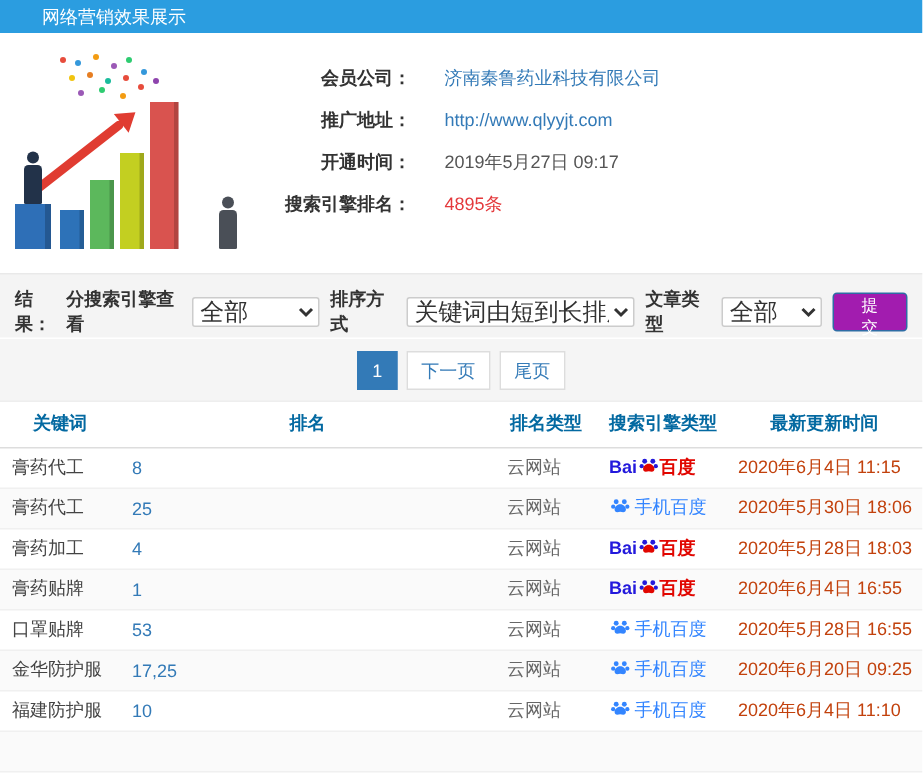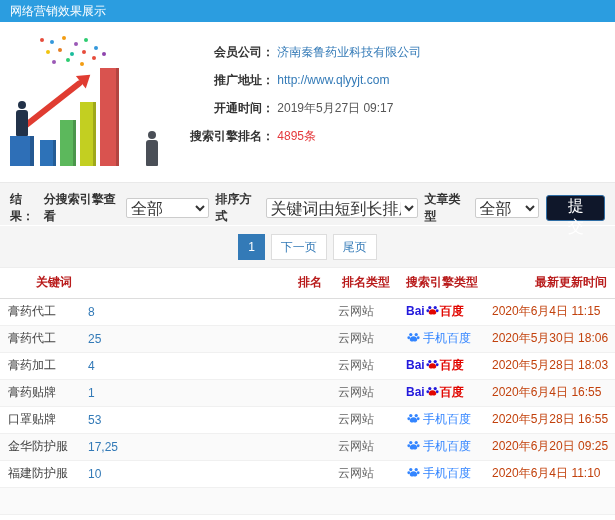--- a/index.html
+++ b/index.html
@@ -1,28 +1,28 @@
 <!DOCTYPE html>
 <html><head>
 <meta charset="utf-8">
 <style>
   *{margin:0;padding:0;box-sizing:border-box}
   html,body{width:615px;height:520px;overflow:hidden}
   body{font-family:"Liberation Sans","DejaVu Sans",sans-serif;font-size:12px;color:#333;background:#fff}
   a{text-decoration:none}
 
   
-  .titlebar{height:22px;background:#2b9de0;color:#fff;line-height:22px;padding:0 10px;font-size:12px}
+  .titlebar{height:22px;background:#2b9de0;color:#fff;line-height:22px;padding:0 28px;font-size:12px}
 
   
   .top{position:relative;height:160px;background:#fff}
   .info{position:absolute;left:172px;top:16px}
   .info-row{height:28px;line-height:28px;white-space:nowrap}
   .info-row .lbl{display:inline-block;width:102px;text-align:right;font-weight:bold;color:#333}
-  .info-row .val{margin-left:0}
+  .info-row .val{margin-left:19px}
   a.link{color:#337ab7}
   .val-plain{color:#555}
   .val-red{color:#e4393c}
 
   
   .clipart{position:absolute;left:6px;top:8px;width:165px;height:148px}
   .confetti{position:absolute;left:34px;top:8px;width:4px;height:4px;border-radius:50%;background:#e74c3c;
     box-shadow:10px 2px 0 #3498db,22px -2px 0 #f39c12,34px 4px 0 #9b59b6,44px 0 0 #2ecc71,
     6px 12px 0 #f1c40f,18px 10px 0 #e67e22,30px 14px 0 #1abc9c,42px 12px 0 #e74c3c,
     54px 8px 0 #3498db,12px 22px 0 #9b59b6,26px 20px 0 #2ecc71,40px 24px 0 #f39c12,
@@ -46,30 +46,30 @@
   
   .filterbar{height:44px;background:#f4f4f4;border-top:1px solid #e9e9e9;border-bottom:1px solid #fff;
     display:flex;align-items:flex-end;padding:0 10px}
   .section-lbl{font-weight:bold;color:#333}
   .controls{display:flex;align-items:center;gap:7px;margin-left:auto}
   .controls .flabel{font-weight:bold;color:#333}
   select{height:20px;font-size:16px;border:1px solid #ccc;background:#fff;color:#333;border-radius:2px}
   .sel-engine{width:92px}
   .sel-sort{width:152px}
   .sel-article{width:72px}
-  .submit{height:26px;padding:0 14px;background:#0f172a;color:#fff;border:1px solid #2e6da4;border-radius:3px;font-size:16px;cursor:pointer}
+  .submit{height:26px;padding:0 14px;background:#a21caf;color:#fff;border:1px solid #2e6da4;border-radius:3px;font-size:11px;cursor:pointer}
 
   
   .pagebar{height:42px;background:#f5f5f5;border-bottom:1px solid #eee;display:flex;align-items:center;justify-content:center;gap:6px}
   .pg{display:inline-block;min-width:26px;padding:0 9px;height:26px;line-height:24px;border:1px solid #ddd;background:#fff;color:#337ab7;text-align:center}
   .pg.cur{background:#337ab7;border-color:#337ab7;color:#fff}
 
   
   table{width:100%;border-collapse:collapse;table-layout:fixed}
-  thead th{height:30px;text-align:right;font-weight:bold;font-size:12px;color:#b91c1c;border-bottom:1px solid #ddd;padding:0 8px;white-space:nowrap}
+  thead th{height:30px;text-align:center;font-weight:bold;font-size:12px;color:#0369a1;border-bottom:1px solid #ddd;padding:0 8px;white-space:nowrap}
   tbody td{height:27px;padding:0 8px;font-size:12px;color:#444;border-bottom:1px solid #f0f0f0;white-space:nowrap;overflow:hidden}
   tbody tr:nth-child(even){background:#fafafa}
   td a.rank{color:#337ab7}
   .c-type{color:#666}
   .c-time{color:#c2410c}
 
   
   .paw{width:13px;height:13px;vertical-align:-2px;margin:0 1px}
   .paw-baidu circle{fill:#2319dc}
   .paw-baidu .pad{fill:#e10600}

